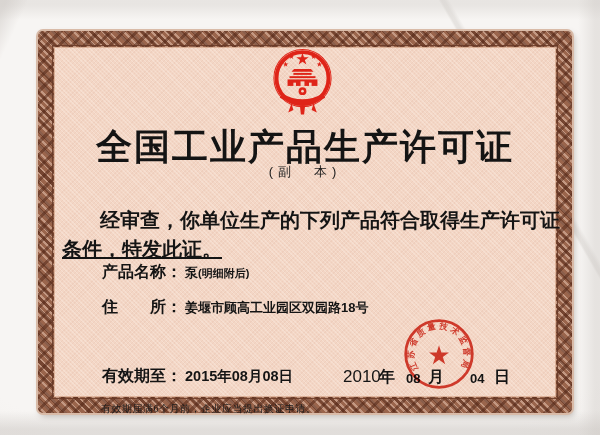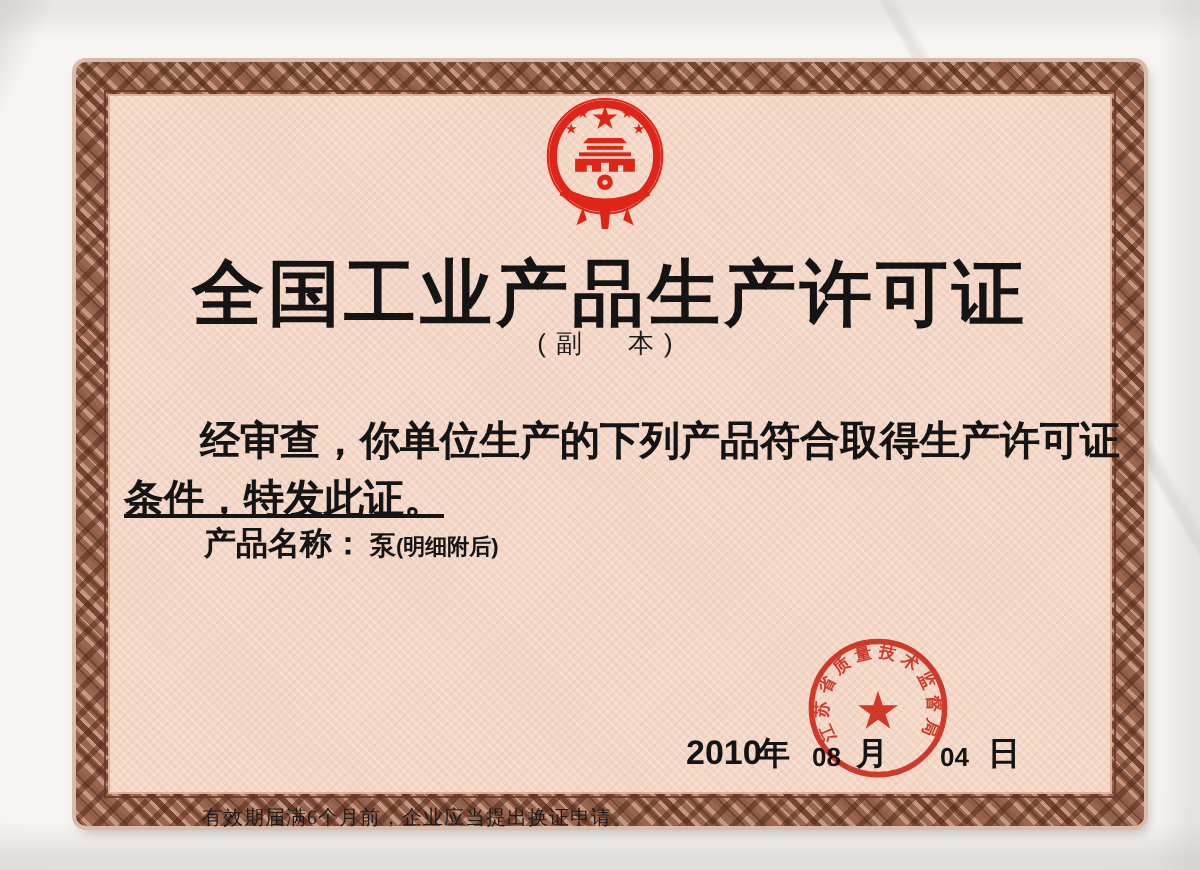--- a/index.html
+++ b/index.html
@@ -71,21 +71,21 @@
   .row-certno{top:313px;}
   .row-certno .val{font-size:14px;letter-spacing:.3px;}
   .row-valid{top:335px;}
   .row-valid .val{font-size:14.5px;}
   .footnote{
     position:absolute;left:63px;top:371px;white-space:nowrap;
     font-family:"Liberation Serif",serif;font-weight:400;font-size:10px;
     letter-spacing:.5px;color:#1c1c1c;
   }
   .d{position:absolute;color:#141414;white-space:nowrap;}
-  .d-num{font-family:"Liberation Sans",sans-serif;font-weight:700;font-size:17px;}
+  .d-num{font-family:"Liberation Sans",sans-serif;font-weight:400;font-size:17px;}
   .d-unit{font-family:"Liberation Serif",serif;font-weight:700;font-size:16px;}
   .d-small{font-family:"Liberation Sans",sans-serif;font-weight:700;font-size:13px;}
   .d-year{left:305px;top:336px;}
   .d-yu{left:341px;top:336px;}
   .d-month{left:368px;top:340px;}
   .d-mu{left:390px;top:336px;}
   .d-day{left:432px;top:340px;}
   .d-du{left:456px;top:336px;}
   .seal{
     position:absolute;left:364px;top:286px;width:74px;height:74px;
@@ -130,20 +130,26 @@
     </svg>
 
     <div class="title">全国工业产品生产许可证</div>
     <div class="subtitle">(副　本)</div>
     <div class="stmt1">经审查，你单位生产的下列产品符合取得生产许可证</div>
     <div class="stmt2">条件，特发此证。</div>
 
     <div class="frow row-product">
       <span class="lbl">产品名称：</span><span class="val">泵</span><span class="note">(明细附后)</span>
     </div>
+    <div class="frow row-residence">
+      <span class="lbl">住　　所：</span><span class="val">姜堰市顾高工业园区双园路18号</span>
+    </div>
+    <div class="frow row-valid">
+      <span class="lbl">有效期至：</span><span class="val">2015年08月08日</span>
+    </div>
 
     <div class="footnote">有效期届满6个月前，企业应当提出换证申请。</div>
 
     <span class="d d-num d-year">2010</span>
     <span class="d d-unit d-yu">年</span>
     <span class="d d-small d-month">08</span>
     <span class="d d-unit d-mu">月</span>
     <span class="d d-small d-day">04</span>
     <span class="d d-unit d-du">日</span>
 

